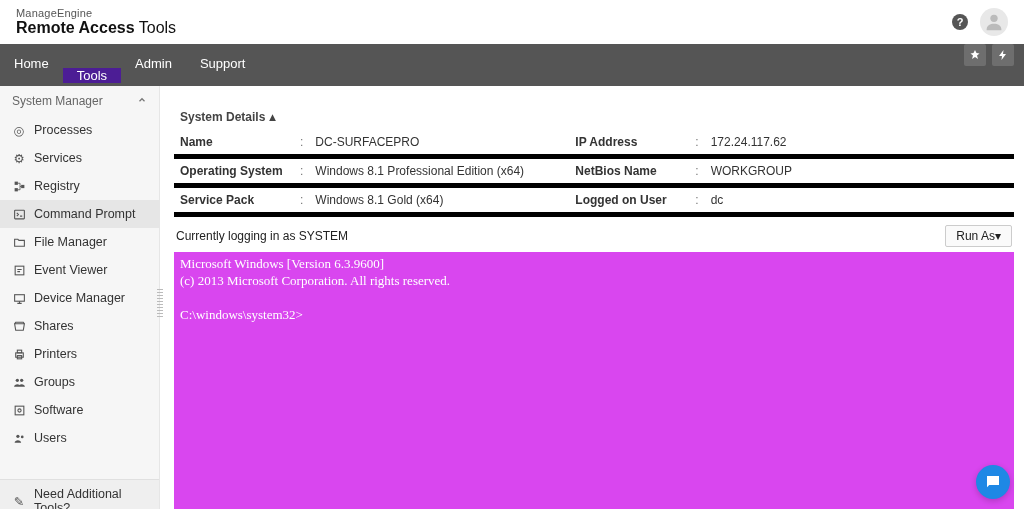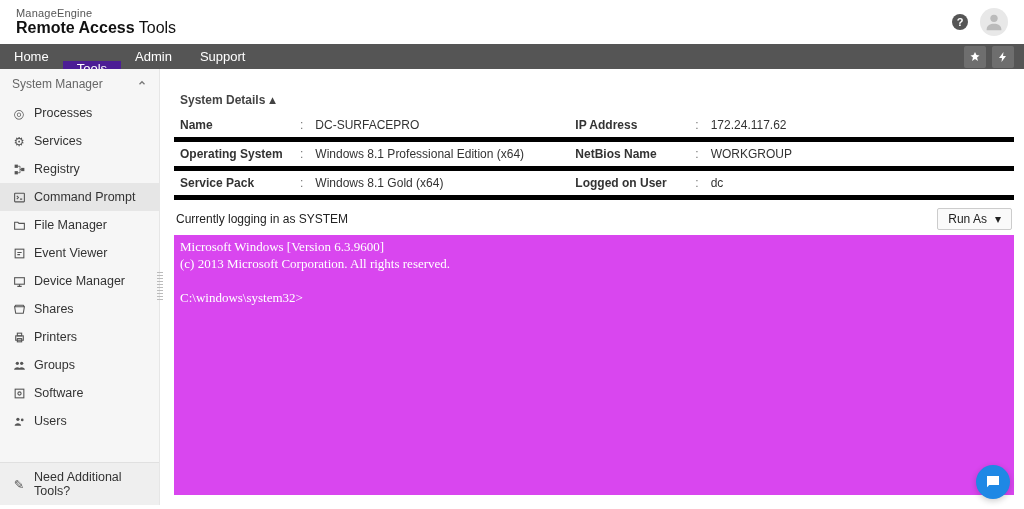--- a/index.html
+++ b/index.html
@@ -10,21 +10,21 @@
 .brand { display: flex; flex-direction: column; line-height: 1.1; }
 .brand-top { font-size: 11px; color: #555; letter-spacing: 0.2px; }
 .brand-bottom { font-size: 16px; color: #111; font-weight: 500; }
 .brand-bottom b { font-weight: 700; }
 .header-right { display: flex; align-items: center; gap: 12px; }
 .help-icon { width: 16px; height: 16px; border-radius: 50%; background: #555; color: #fff; font-size: 11px; font-weight: bold; display: flex; align-items: center; justify-content: center; }
 .avatar { width: 28px; height: 28px; border-radius: 50%; background: #e8e8e8; display: flex; align-items: center; justify-content: center; }
 .avatar svg { width: 22px; height: 22px; fill: #bbb; }
 
 
-.nav { height: 25px; background: #555; display: flex; align-items: center; justify-content: space-between; }
+.nav { height: 42px; background: #555; display: flex; align-items: flex-start; justify-content: space-between; }
 .nav-left { display: flex; }
 .nav-item { color: #fff; font-size: 13px; padding: 0 14px; display: flex; align-items: center; cursor: pointer; }
 .nav-item.active { background: #4c1d95; margin-top: 24px; }
 .nav-right { display: flex; align-items: center; gap: 6px; padding-right: 10px; }
 .nav-icon-btn { width: 22px; height: 22px; background: #6e6e6e; display: flex; align-items: center; justify-content: center; color: #fff; cursor: pointer; border-radius: 2px; }
 
 
 .body-wrap { display: flex; height: calc(509px - 44px - 29px); }
 .sidebar { width: 160px; background: #f6f6f6; border-right: 1px solid #e6e6e6; display: flex; flex-direction: column; position: relative; }
 .sidebar-header { padding: 8px 12px; font-size: 12px; color: #666; display: flex; justify-content: space-between; align-items: center; }
@@ -39,21 +39,21 @@
 
 .main { flex: 1; padding: 0 10px 10px 14px; display: flex; flex-direction: column; overflow: hidden; }
 .panel-header { padding: 24px 6px 6px; font-size: 12px; color: #444; font-weight: 600; display: flex; align-items: center; gap: 4px; }
 .details-table { width: 100%; border-collapse: collapse; }
 .details-table td { font-size: 12px; padding: 5px 6px; border-bottom: 5px solid #000000; color: #333; vertical-align: middle; }
 .details-table .label { font-weight: 600; width: 120px; }
 .details-table .colon { width: 14px; color: #777; text-align: center; }
 .details-table .val { width: 260px; }
 
 .status-row { display: flex; justify-content: space-between; align-items: center; padding: 8px 2px 5px; font-size: 12px; }
-.status-row .runas { border: 1px solid #ccc; background: #fafafa; padding: 3px 10px; font-size: 12px; display: flex; align-items: center; gap: 8px; cursor: pointer; border-radius: 2px; }
+.status-row .runas { border: 1px solid #ccc; background: #fafafa; padding: 3px 10px; font-size: 12px; display: flex; align-items: center; gap: 0; cursor: pointer; border-radius: 2px; }
 .terminal { flex: 1; background: #d946ef; color: #fff; font-family: "Times New Roman", serif; font-size: 13px; padding: 4px 6px; overflow: auto; line-height: 1.3; white-space: pre-wrap; }
 
 .chat-bubble { position: absolute; right: 14px; bottom: 10px; width: 34px; height: 34px; border-radius: 50%; background: #1e88e5; display: flex; align-items: center; justify-content: center; color: #fff; cursor: pointer; box-shadow: 0 2px 6px rgba(0,0,0,.2); }
 .chat-bubble svg { width: 18px; height: 18px; fill: #fff; }
 </style>
 </head>
 <body>
 
 <div class="header">
   <div class="brand">

